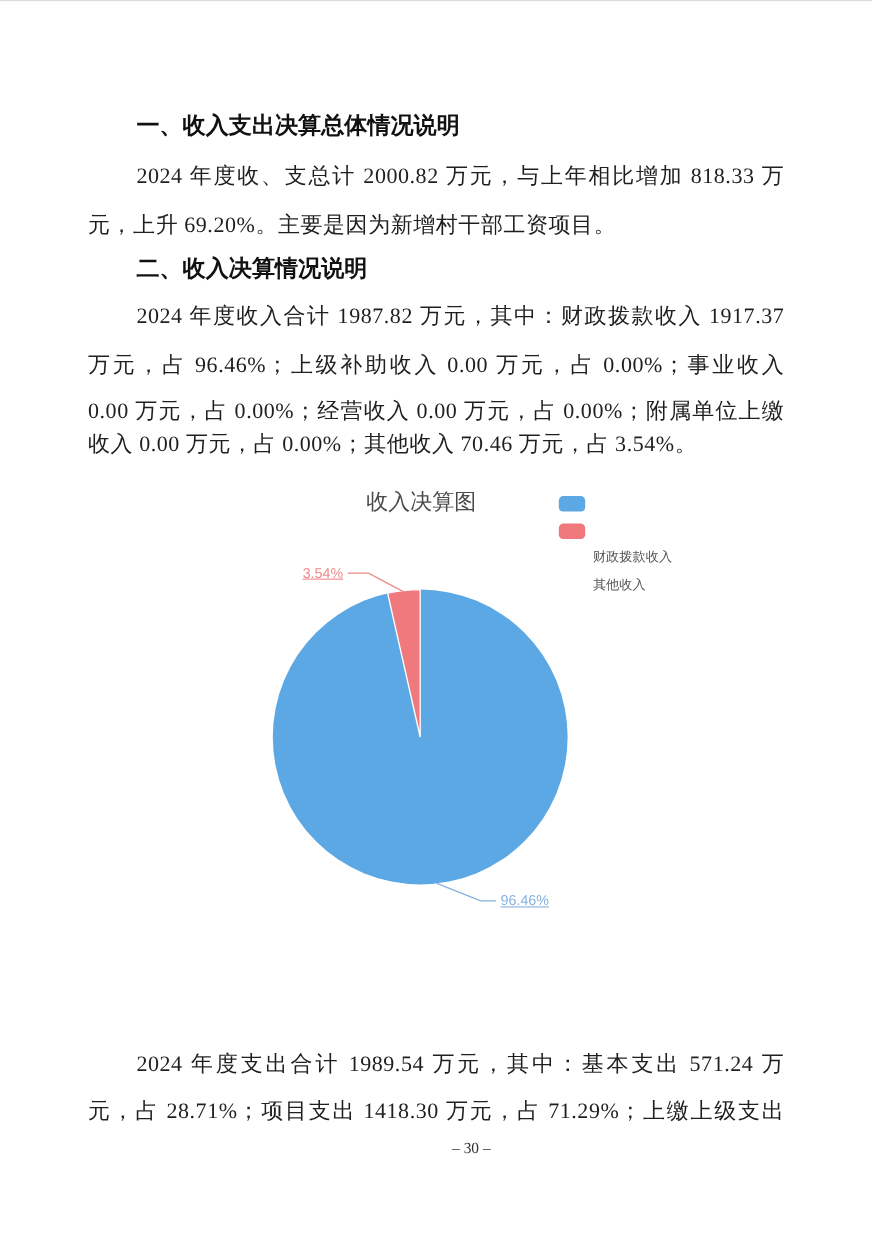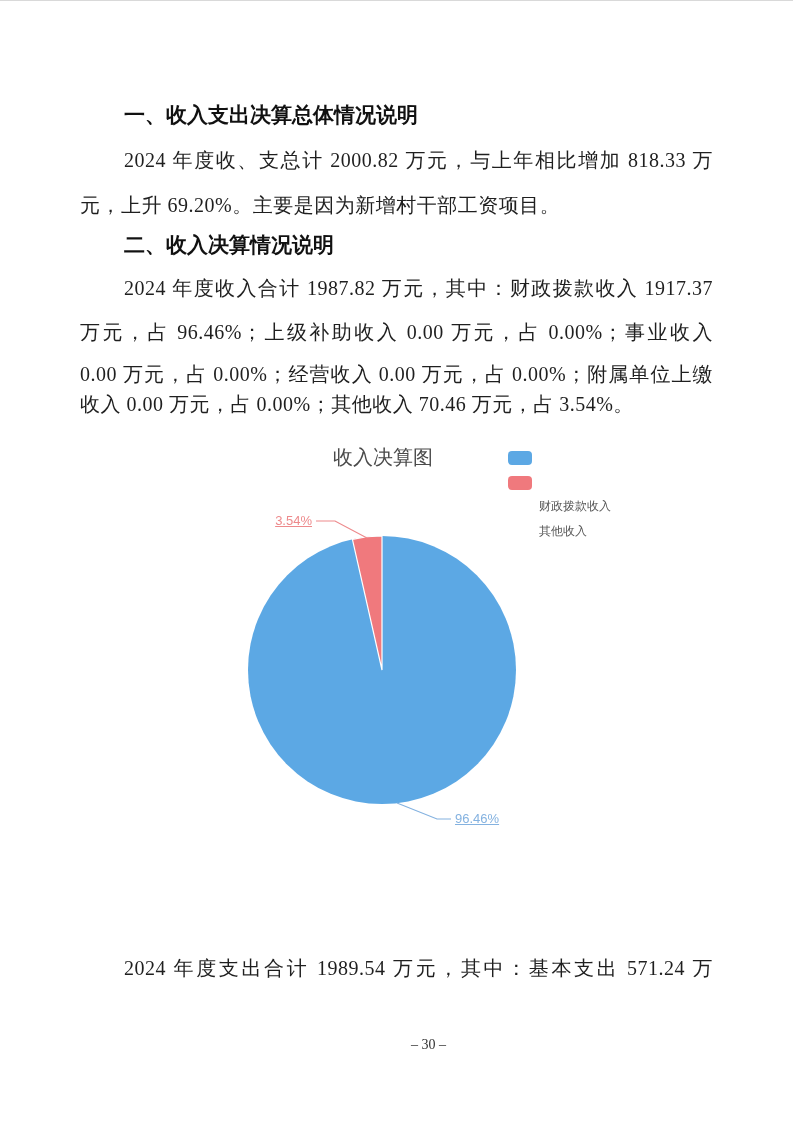--- a/index.html
+++ b/index.html
@@ -110,15 +110,16 @@
 
     <polyline points="137,37 105,20 86,20" fill="none" stroke-width="1.2" stroke="#ED8A8C"></polyline>
 
     <polyline points="167,302 207,318 221,318" fill="none" stroke-width="1.2" stroke="#84B2E0"></polyline>
   </svg>
 
   <div class="pct-label pct-other" style="color: rgb(237, 138, 140);">3.54%</div>
   <div class="pct-label pct-fiscal" style="color: rgb(132, 178, 224);">96.46%</div>
 
   <div class="tline just indent" style="top:952px">2024 年度支出合计 1989.54 万元，其中：基本支出 571.24 万</div>
+  <div class="tline just" style="top:994px">元，占 28.71%；项目支出 1418.30 万元，占 71.29%；上缴上级支出</div>
 
   <div class="page-number">– 30 –</div>
 </div>
 
 </body></html>

